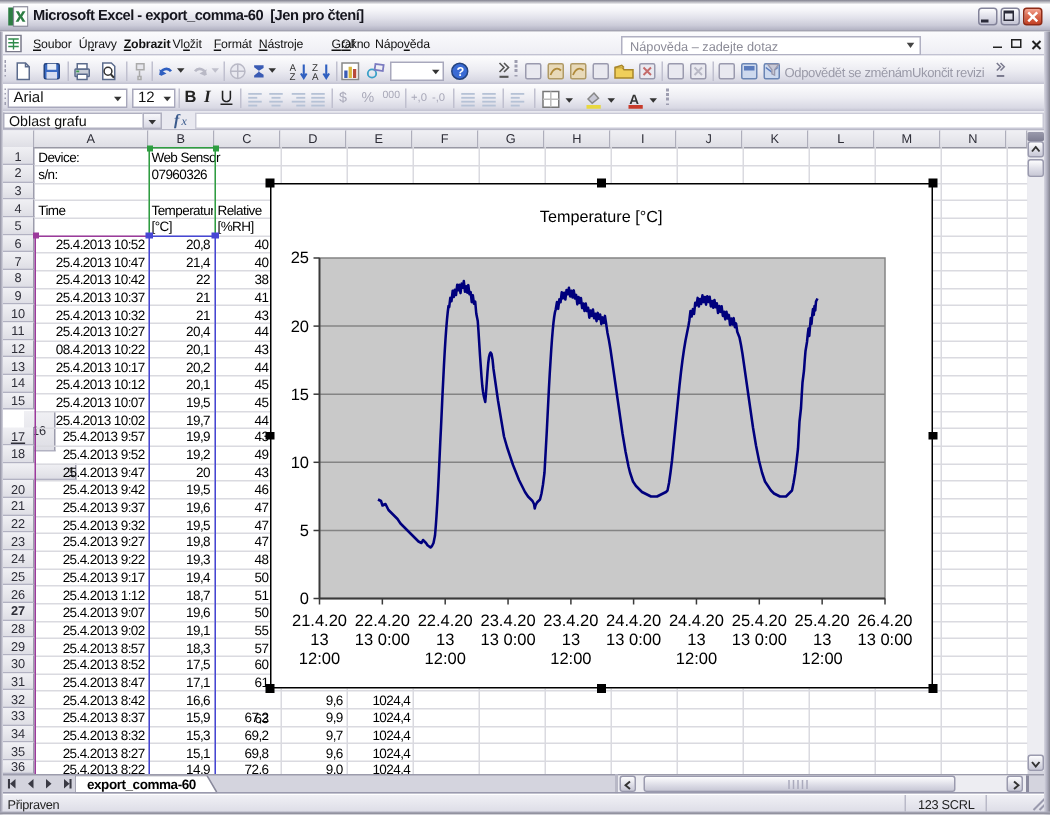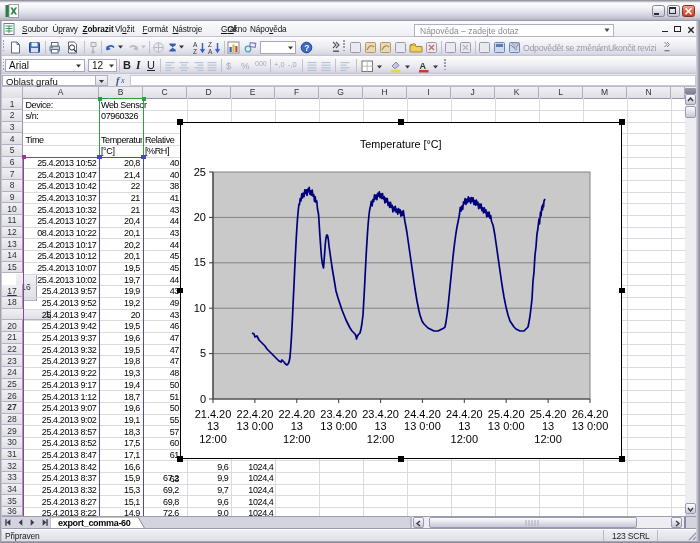--- a/index.html
+++ b/index.html
@@ -4,20 +4,21 @@
 body{font-family:"Liberation Sans",sans-serif;width:700px;height:543px;overflow:hidden;background:#d6d6e0;}
 #w{position:relative;width:700px;height:543px;overflow:hidden;}
 </style></head><body>
 <div id="w">
 <div style="position:absolute;left:0;top:0;width:700px;height:21px;background:linear-gradient(180deg,#82828f 0px,#fdfdfe 3px,#f4f4f8 7px,#e2e2eb 12px,#cbcbd8 17px,#b3b3c3 20px,#83838f 21px);"></div>
 <svg style="position:absolute;left:5px;top:4px" width="14" height="14" viewBox="0 0 14 14">
 <rect x="0.5" y="1" width="5" height="12" fill="#2e7d44"></rect>
 <rect x="4" y="0.5" width="9.5" height="13" fill="#fdfdfd" stroke="#8a8a9a" stroke-width="0.8"></rect>
 <path d="M5.5 3.5 L7.5 3.5 L8.7 5.8 L10 3.5 L12 3.5 L9.8 7 L12 10.5 L10 10.5 L8.7 8.2 L7.4 10.5 L5.4 10.5 L7.6 7 Z" fill="#2e7d44"></path>
 </svg>
+<div style="position:absolute;left:22px;top:5px;font-size:9.8px;color:#15151d;font-weight:bold;white-space:pre;letter-spacing:-0.35px;">Microsoft Excel - export_comma-60  [Jen pro čtení]</div>
 <div style="position:absolute;left:651.5px;top:4.5px;width:13px;height:12.5px;border-radius:2.5px;background:linear-gradient(180deg,#fdfdfe 0%,#e3e3ec 45%,#c4c4d4 100%);border:1px solid #83839a;"></div>
 <div style="position:absolute;left:654.0px;top:13px;width:5px;height:2px;background:#2a2a38;"></div>
 <div style="position:absolute;left:666.5px;top:4.5px;width:13px;height:12.5px;border-radius:2.5px;background:linear-gradient(180deg,#fdfdfe 0%,#e3e3ec 45%,#c4c4d4 100%);border:1px solid #83839a;"></div>
 <div style="position:absolute;left:669.0px;top:7px;width:7px;height:6.5px;border:1px solid #2a2a38;border-top:2px solid #2a2a38;background:transparent;"></div>
 <div style="position:absolute;left:681.5px;top:4.5px;width:13px;height:12.5px;border-radius:2.5px;background:linear-gradient(180deg,#f3a492 0%,#dd6f55 40%,#c44226 100%);border:1px solid #8e2a16;"></div>
 <svg style="position:absolute;left:681.5px;top:4.5px" width="13" height="12.5" viewBox="0 0 13 12.5">
       <path d="M3.5 3.2 L9.5 9.2 M9.5 3.2 L3.5 9.2" stroke="#fff" stroke-width="1.6"></path>
     </svg>
 <div style="position:absolute;left:0;top:21px;width:700px;height:16px;background:linear-gradient(180deg,#fbfbfd,#eeeef4);border-bottom:1px solid #c2c2d2;"></div>
 <svg style="position:absolute;left:3px;top:23px" width="12" height="12" viewBox="0 0 12 12">

